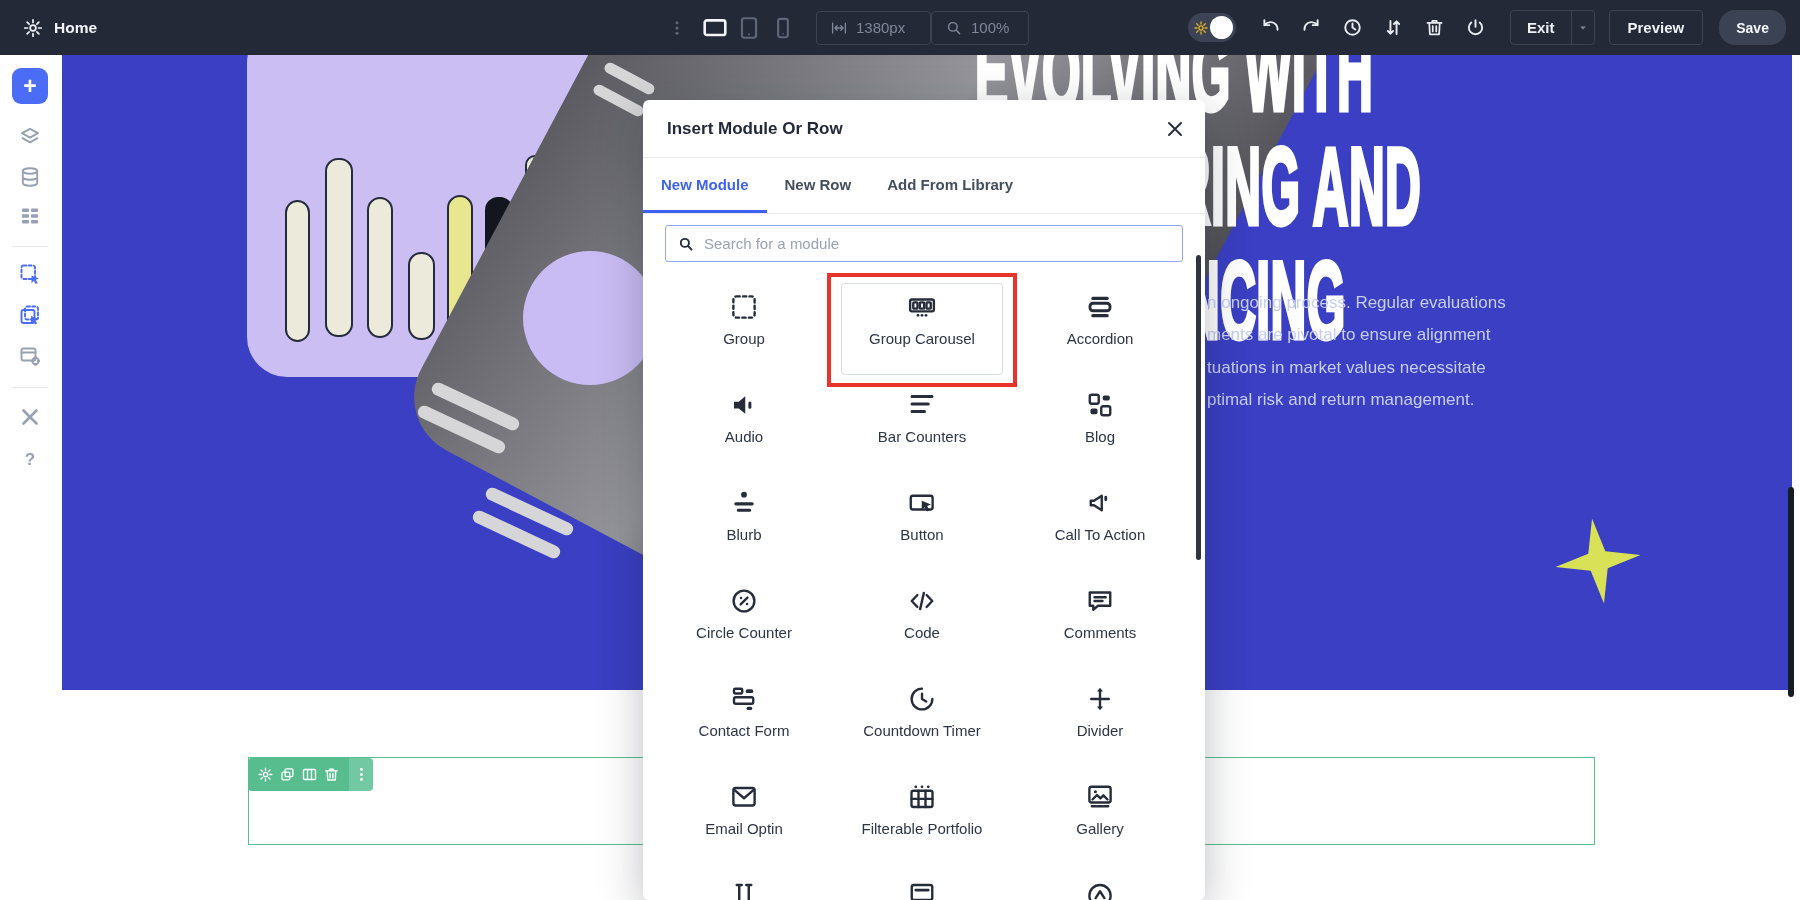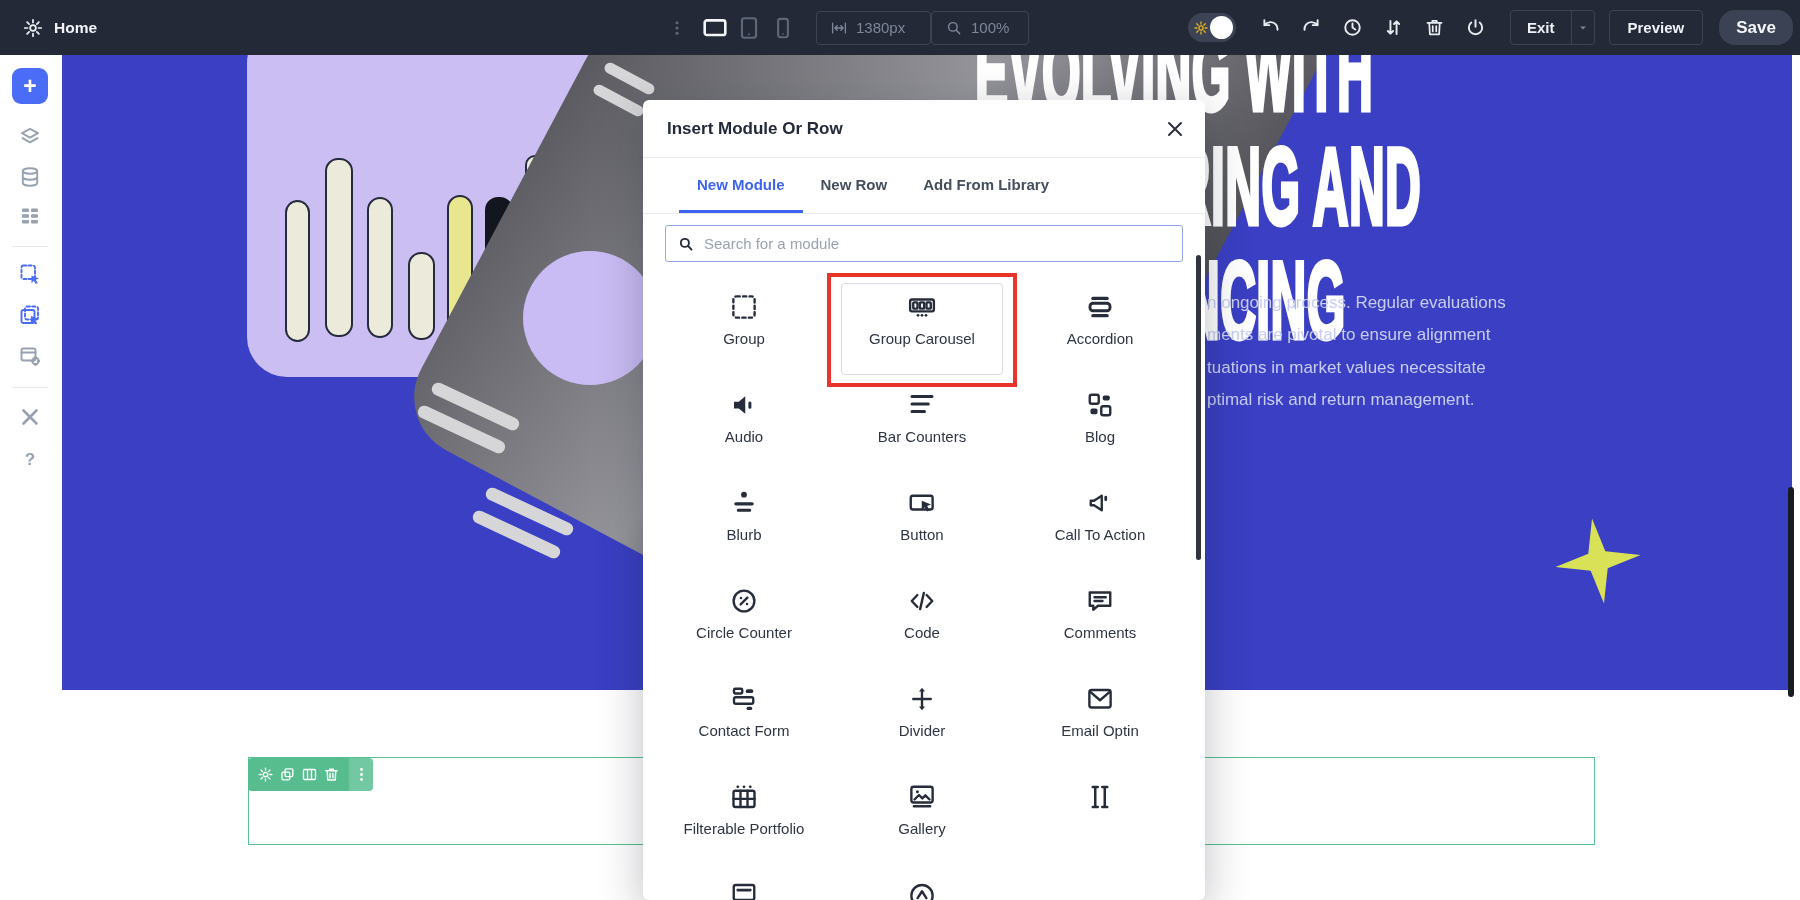--- a/index.html
+++ b/index.html
@@ -31,21 +31,21 @@
   .knob { position:absolute; right:3px; top:3px; width:23px; height:23px; background:#fff; border-radius:50%; }
   .tb-icon { width:21px; height:21px; color:#e8ebf1; margin:0 10px; }
   .btn-exit { margin-left:14px; height:35px; display:flex; align-items:center;
               border:1px solid #3b4354; border-radius:4px; color:#eef1f6; font-size:15px; font-weight:700; }
   .btn-exit .lbl { padding:0 16px; }
   .btn-exit .sep { width:1px; height:35px; background:#3b4354; }
   .btn-exit .car { width:22px; height:14px; color:#7d8699; }
   .btn-preview { margin-left:14px; height:35px; padding:0 18px; display:flex; align-items:center;
                  border:1px solid #3b4354; border-radius:4px; color:#eef1f6; font-size:15px; font-weight:700; }
   .btn-save { margin-left:16px; height:35px; padding:0 17px; display:flex; align-items:center;
-              background:#3a4254; border-radius:16px; color:#f4f6fa; font-size:17px; font-weight:700; }
+              background:#3a4254; border-radius:16px; color:#f4f6fa; font-size:14px; font-weight:700; }
 
   
   .sidebar { position:absolute; left:0; top:55px; width:60px; height:845px; background:#fff; z-index:55; }
   .sb-plus { position:absolute; left:12px; top:13px; width:36px; height:36px; background:#4a6cf7;
              border-radius:9px; color:#fff; display:flex; align-items:center; justify-content:center;
              font-size:23px; font-weight:700; line-height:1; }
   .sb-ic { position:absolute; left:18px; width:24px; height:24px; color:#98a1b1; }
   .sb-ic.blue { color:#4a6cf7; }
   .sb-div { position:absolute; left:12px; width:36px; height:1px; background:#e4e7ec; }
   .sb-help { position:absolute; left:21px; width:18px; text-align:center; color:#98a1b1;
@@ -86,21 +86,21 @@
   .page-scrollbar { position:absolute; right:6px; top:432px; width:6px; height:210px;
                     background:#171b22; border-radius:3px; }
 
   
   .modal { position:absolute; left:643px; top:100px; width:562px; height:800px; background:#fff;
            border-radius:6px; box-shadow:0 12px 45px rgba(20,25,40,.28); z-index:40; }
   .modal-header { position:relative; height:58px; border-bottom:1px solid #e9ebf0;
                   display:flex; align-items:center; padding:12px 24px; }
   .modal-title { font-size:17px; font-weight:700; color:#23293a; }
   .modal-close { position:absolute; right:18px; top:17px; width:24px; height:24px; color:#2b303c; }
-  .tabs { height:56px; border-bottom:1px solid #e9ebf0; display:flex; align-items:stretch;padding-left:36px; }
+  .tabs { height:56px; border-bottom:1px solid #e9ebf0; display:flex; align-items:stretch; }
   .tab { display:flex; align-items:center; padding:0 18px; font-size:15px; font-weight:700;
          color:#454e5c; border-bottom:3px solid transparent; }
   .tab.active { color:#3e63f3; border-bottom-color:#3e63f3; }
   .searchbox { position:absolute; left:22px; right:22px; top:125px; height:37px;
                border:1px solid #92a6f3; border-radius:3px; display:flex; align-items:center;
                padding:0 11px; gap:9px; }
   .searchbox .i { width:18px; height:18px; color:#262c39; flex:0 0 auto; }
   .searchbox input { border:none; outline:none; flex:1; font-size:15px; color:#4d7c0f;
                      font-family:"Liberation Sans",sans-serif; background:transparent; }
   .searchbox input::placeholder { color:#9aa2b1; }
@@ -513,20 +513,29 @@
               <rect x="13.4" y="4.2" width="6" height="3" rx="1.5" fill="currentColor" stroke="none"></rect>
               <rect x="4" y="10.6" width="15.4" height="5.2" rx="1.4"></rect>
               <rect x="14" y="18.2" width="4.6" height="2.6" rx="1.3" fill="currentColor" stroke="none"></rect>
             </svg>
           </span>
           <div class="m-label">Contact Form</div>
         </div>
         <div class="module-cell">
           <span class="i m-icon">
             <svg viewBox="0 0 24 24" fill="none" stroke="currentColor" stroke-width="1.9" stroke-linecap="round" stroke-linejoin="round">
+              <path d="M12 3.7a8.3 8.3 0 1 0 8.3 8.3"></path>
+              <path d="M12 7.8V12l3.4 2"></path>
+            </svg>
+          </span>
+          <div class="m-label">Countdown Timer</div>
+        </div>
+        <div class="module-cell">
+          <span class="i m-icon">
+            <svg viewBox="0 0 24 24" fill="none" stroke="currentColor" stroke-width="1.9" stroke-linecap="round" stroke-linejoin="round">
               <path d="M12 5.5v13M5 12h14"></path>
               <path d="M12 3l2.4 3h-4.8z" fill="currentColor" stroke="none"></path>
               <path d="M12 21l2.4-3h-4.8z" fill="currentColor" stroke="none"></path>
             </svg>
           </span>
           <div class="m-label">Divider</div>
         </div>
         <div class="module-cell">
           <span class="i m-icon">
             <svg viewBox="0 0 24 24" fill="none" stroke="currentColor" stroke-width="1.9" stroke-linecap="round" stroke-linejoin="round">

